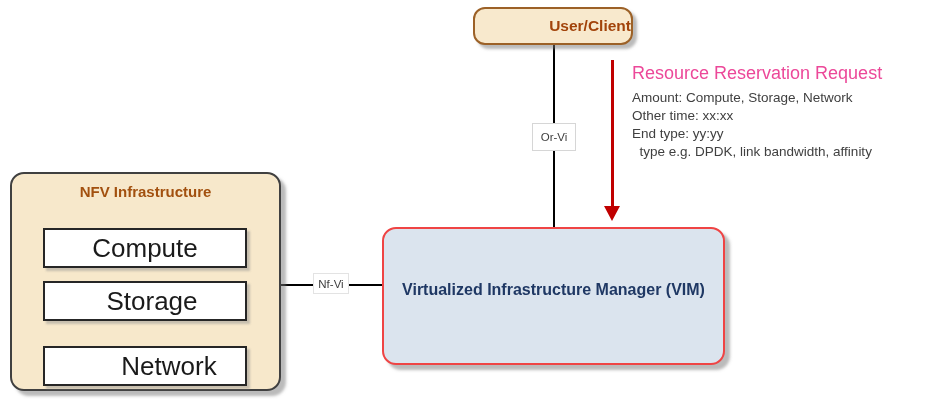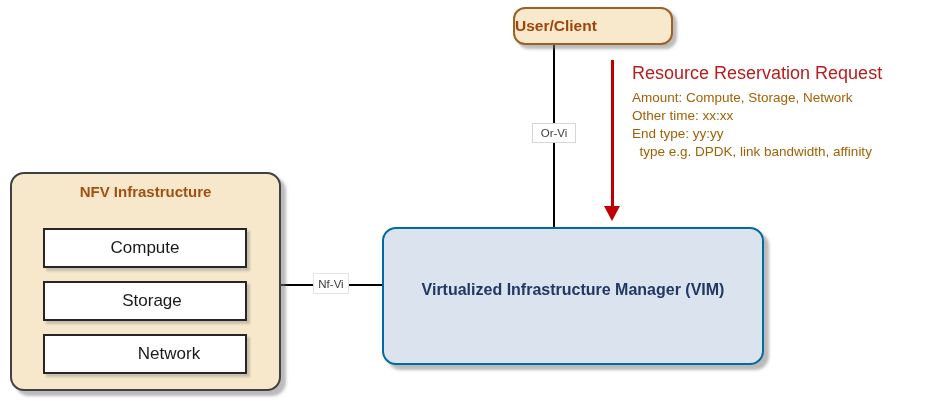--- a/index.html
+++ b/index.html
@@ -31,21 +31,21 @@
     position: absolute;
     background: #ffffff;
     color: #404040;
     font-size: 11.5px;
     display: flex;
     align-items: center;
     justify-content: center;
   }
   .conn-label.or-vi {
     left: 532px; top: 123px;
-    width: 44px; height: 20px;
+    width: 44px; height: 28px;
     border: 1px solid #d6d6d6;
   }
   .conn-label.nf-vi {
     left: 313px; top: 273px;
     width: 36px; height: 21px;
     border: 1px solid #e3e3e3;
   }
 
   
   .red-line {
@@ -68,22 +68,21 @@
 
   .user-client {
     left: 473px; top: 7px;
     width: 160px; height: 38px;
     background: #f8e9cd;
     border: 2px solid #9c6127;
     border-radius: 12px;
     box-shadow: 4px 4px 3px rgba(120,120,120,0.5);
     display: flex;
     align-items: center;
-    justify-content: flex-start;
-    margin-left: 40px;
+    justify-content: flex-end;
   }
   .user-client span {
     font-weight: bold;
     font-size: 15.5px;
     color: #a2430a;
   }
 
   .nfvi {
     left: 3px; top: 172px;
     width: 271px; height: 219px;
@@ -103,32 +102,32 @@
   .inner-box {
     position: absolute;
     left: 31px;
     width: 204px; height: 40px;
     background: #ffffff;
     border: 2px solid #262626;
     box-shadow: 3px 3px 2px rgba(140,140,140,0.45);
     display: flex;
     align-items: center;
     justify-content: center;
-    font-size: 17px;
+    font-size: 26px;
     color: #1a1a1a;
   }
   .inner-box.compute { top: 54px; }
   .inner-box.storage { top: 107px; padding-left: 14px; }
-  .inner-box.network { top: 160px; padding-left: 48px; }
+  .inner-box.network { top: 172px; padding-left: 48px; }
 
   .vim {
     left: 382px; top: 227px;
-    width: 382px; height: 138px;
+    width: 343px; height: 138px;
     background: #dbe4ee;
-    border: 2px solid #0369a1;
+    border: 2px solid #ef4444;
     border-radius: 14px;
     box-shadow: 5px 5px 3px rgba(120,120,120,0.5);
   }
   .vim span {
     position: absolute;
     left: 0; right: 0;
     top: 52px;
     text-align: center;
     font-weight: bold;
     font-size: 16px;
@@ -136,28 +135,28 @@
   }
 
   
   .annotation {
     position: absolute;
     left: 632px; top: 60px;
     width: 310px;
   }
   .annotation-title {
     font-size: 18px;
-    color: #b91c1c;
+    color: #ec4899;
     line-height: 26px;
     margin-bottom: 3px;
     white-space: pre;
   }
   .annotation-line {
     font-size: 13.5px;
-    color: #a16207;
+    color: #404040;
     line-height: 18px;
     white-space: pre;
   }
 </style>
 </head>
 <body>
 
 <div class="canvas">
 
   <div class="vline"></div>

